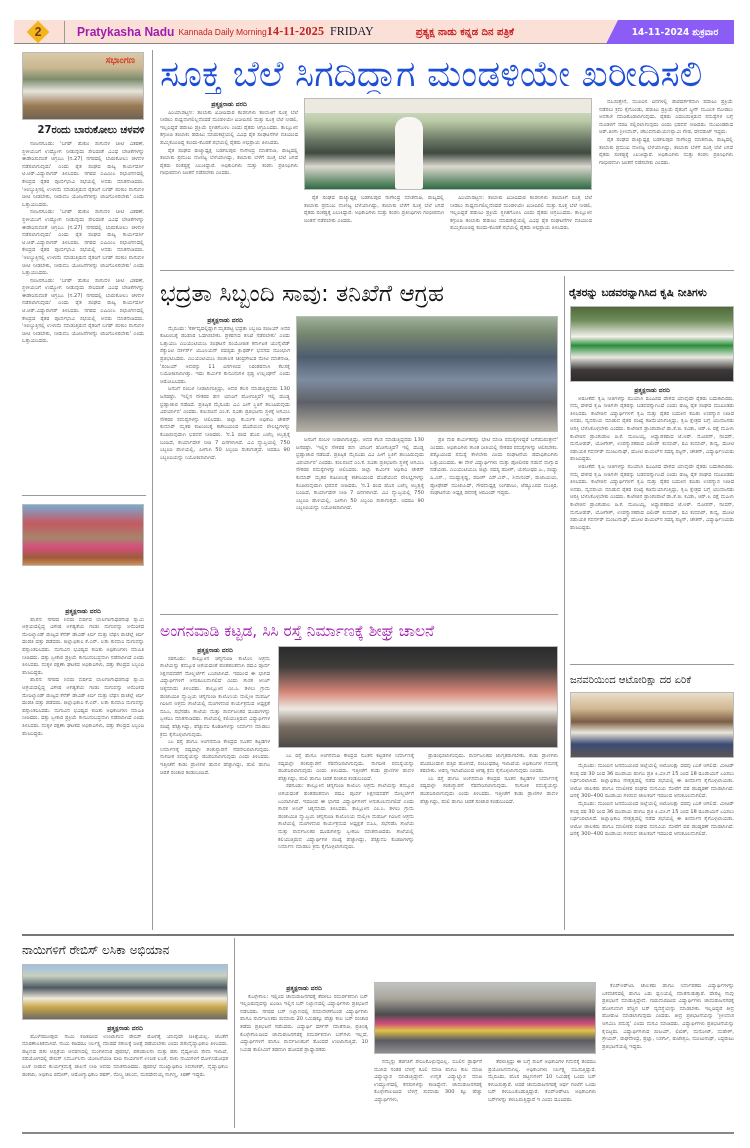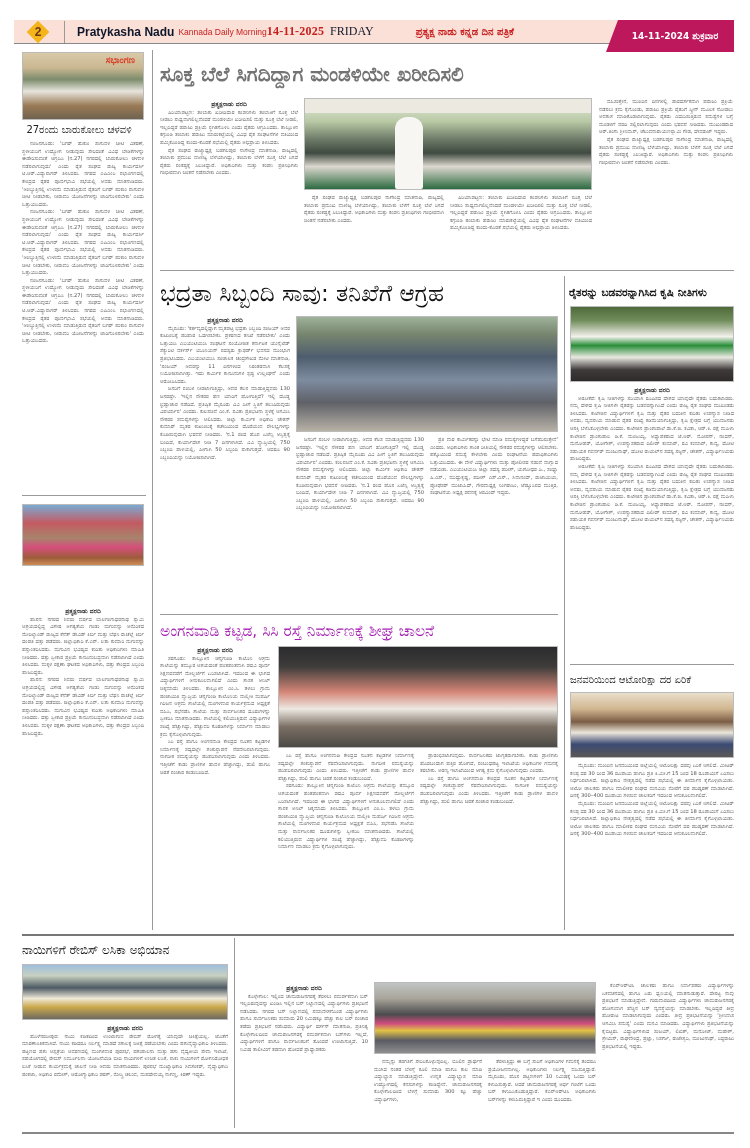--- a/index.html
+++ b/index.html
@@ -7,26 +7,26 @@
   body { font-family: "DejaVu Sans", sans-serif; color: #222; position: relative; }
 
   .page { position: absolute; left: 14px; top: 20px; width: 720px; height: 1115px; }
 
   
   .masthead { position: absolute; left: 0; top: 0; width: 720px; height: 24px; background: #fbe0d8; border-bottom: 1px solid #888; display: flex; align-items: center; }
   .page-no { width: 22px; height: 18px; margin-left: 14px; position: relative; }
   .page-no .diamond { position: absolute; left: 2px; top: 1px; width: 16px; height: 16px; background: #f4b41a; transform: rotate(45deg); }
   .page-no span { position: absolute; left: 0; top: 0; width: 20px; height: 18px; text-align: center; font: bold 12px "Liberation Sans", sans-serif; color: #6a3a1a; line-height: 18px; }
   .mh-divider { width: 1px; height: 22px; background: #999; margin: 0 12px 0 14px; }
-  .mh-name { font: bold 12px "Liberation Sans", sans-serif; color: #0f172a; }
+  .mh-name { font: bold 12px "Liberation Sans", sans-serif; color: #a21caf; }
   .mh-sub { font: 8.5px "Liberation Sans", sans-serif; color: #c8201f; margin-left: 4px; }
   .mh-date { font: bold 12px "Liberation Serif", serif; color: #c8201f; letter-spacing: 0.2px; }
   .mh-day { font: 12px "Liberation Serif", serif; color: #0f172a; margin-left: 6px; }
   .mh-kn { font: bold 10px "DejaVu Sans", sans-serif; color: #c8201f; margin-left: 42px; }
-  .mh-redbox { position: absolute; right: 0; top: 0; height: 32px; width: 128px; background: #be185d; clip-path: polygon(12px 0, 100% 0, 100% 100%, 0 100%); display: flex; align-items: center; justify-content: center; padding-left: 10px; }
+  .mh-redbox { position: absolute; right: 0; top: 0; height: 24px; width: 128px; background: #8b5cf6; clip-path: polygon(12px 0, 100% 0, 100% 100%, 0 100%); display: flex; align-items: center; justify-content: center; padding-left: 10px; }
   .mh-redbox span { font: bold 9px "DejaVu Sans", sans-serif; color: #fff; }
 
   
   .photo { position: absolute; overflow: hidden; border: 1px solid #bbb; }
   .text-col { position: absolute; overflow: hidden; font-size: 5.2px; line-height: 7.6px; color: #555; text-align: justify; }
   .text-col p { text-indent: 8px; }
   .byline { font-size: 6px; font-weight: bold; color: #333; text-align: center; display: block; margin: 2px 0 1px; }
   .hrule { position: absolute; height: 1px; background: #999; }
   .vrule { position: absolute; width: 1px; background: #999; }
   .headline { position: absolute; white-space: nowrap; overflow: hidden; font-family: "DejaVu Sans", sans-serif; }
@@ -63,38 +63,38 @@
     <span class="mh-day">FRIDAY</span>
     <span class="mh-kn">ಪ್ರತ್ಯಕ್ಷ ನಾಡು ಕನ್ನಡ ದಿನ ಪತ್ರಿಕೆ</span>
     <div class="mh-redbox">
       <span>14-11-2024 ಶುಕ್ರವಾರ</span>
     </div>
   </div>
 
   <div class="photo ph-sabhangana" style="left:8px; top:32px; width:122px; height:68px;">
     <span class="tag">ಸಭಾಂಗಣ</span>
   </div>
-  <div class="caption-hl" style="left:2px; top:104px; width:126px; font-size:10px; font-weight:normal;">27ರಂದು ಬಾರುಕೋಲು ಚಳವಳಿ</div>
+  <div class="caption-hl" style="left:14px; top:104px; width:126px; font-size:10px; font-weight:bold;">27ರಂದು ಬಾರುಕೋಲು ಚಳವಳಿ</div>
   <div class="text-col" style="left:8px; top:120px; width:122px; height:350px;">
     <p>ನಂಜನಗೂಡು: 'ಬಗರ್ ಹುಕುಂ ಸಾಗುವಳಿ ಚೀಟಿ ವಿತರಣೆ, ಸ್ಥಳೀಯರಿಗೆ ಉದ್ಯೋಗ ನೀಡುವುದು ಸೇರಿದಂತೆ ವಿವಿಧ ಬೇಡಿಕೆಗಳನ್ನು ಈಡೇರಿಸುವಂತೆ ಆಗ್ರಹಿಸಿ (ನ.27) ನಗರದಲ್ಲಿ ಬಾರುಕೋಲು ಚಳವಳಿ ನಡೆಸಲಾಗುವುದು' ಎಂದು ರೈತ ಸಂಘದ ರಾಜ್ಯ ಕಾರ್ಯದರ್ಶಿ ಟಿ.ಆರ್.ವಿದ್ಯಾಸಾಗರ್ ತಿಳಿಸಿದರು. ನಗರದ ಎಪಿಎಂಸಿ ಸಭಾಂಗಣದಲ್ಲಿ ಕೇಂದ್ರದ ರೈತರ ಪೂರ್ವಭಾವಿ ಸಭೆಯಲ್ಲಿ ಅವರು ಮಾತನಾಡಿದರು. 'ಅಂಬ್ಯುತ್ತಿನಲ್ಲಿ ಉಳುಮೆ ಮಾಡುತ್ತಿರುವ ರೈತರಿಗೆ ಬಗರ್ ಹುಕುಂ ಸಾಗುವಳಿ ಚೀಟಿ ನೀಡಬೇಕು, ನೀರಾವರಿ ಯೋಜನೆಗಳನ್ನು ಜಾರಿಗೊಳಿಸಬೇಕು' ಎಂದು ಒತ್ತಾಯಿಸಿದರು.</p>
     <p>ನಂಜನಗೂಡು: 'ಬಗರ್ ಹುಕುಂ ಸಾಗುವಳಿ ಚೀಟಿ ವಿತರಣೆ, ಸ್ಥಳೀಯರಿಗೆ ಉದ್ಯೋಗ ನೀಡುವುದು ಸೇರಿದಂತೆ ವಿವಿಧ ಬೇಡಿಕೆಗಳನ್ನು ಈಡೇರಿಸುವಂತೆ ಆಗ್ರಹಿಸಿ (ನ.27) ನಗರದಲ್ಲಿ ಬಾರುಕೋಲು ಚಳವಳಿ ನಡೆಸಲಾಗುವುದು' ಎಂದು ರೈತ ಸಂಘದ ರಾಜ್ಯ ಕಾರ್ಯದರ್ಶಿ ಟಿ.ಆರ್.ವಿದ್ಯಾಸಾಗರ್ ತಿಳಿಸಿದರು. ನಗರದ ಎಪಿಎಂಸಿ ಸಭಾಂಗಣದಲ್ಲಿ ಕೇಂದ್ರದ ರೈತರ ಪೂರ್ವಭಾವಿ ಸಭೆಯಲ್ಲಿ ಅವರು ಮಾತನಾಡಿದರು. 'ಅಂಬ್ಯುತ್ತಿನಲ್ಲಿ ಉಳುಮೆ ಮಾಡುತ್ತಿರುವ ರೈತರಿಗೆ ಬಗರ್ ಹುಕುಂ ಸಾಗುವಳಿ ಚೀಟಿ ನೀಡಬೇಕು, ನೀರಾವರಿ ಯೋಜನೆಗಳನ್ನು ಜಾರಿಗೊಳಿಸಬೇಕು' ಎಂದು ಒತ್ತಾಯಿಸಿದರು.</p>
     <p>ನಂಜನಗೂಡು: 'ಬಗರ್ ಹುಕುಂ ಸಾಗುವಳಿ ಚೀಟಿ ವಿತರಣೆ, ಸ್ಥಳೀಯರಿಗೆ ಉದ್ಯೋಗ ನೀಡುವುದು ಸೇರಿದಂತೆ ವಿವಿಧ ಬೇಡಿಕೆಗಳನ್ನು ಈಡೇರಿಸುವಂತೆ ಆಗ್ರಹಿಸಿ (ನ.27) ನಗರದಲ್ಲಿ ಬಾರುಕೋಲು ಚಳವಳಿ ನಡೆಸಲಾಗುವುದು' ಎಂದು ರೈತ ಸಂಘದ ರಾಜ್ಯ ಕಾರ್ಯದರ್ಶಿ ಟಿ.ಆರ್.ವಿದ್ಯಾಸಾಗರ್ ತಿಳಿಸಿದರು. ನಗರದ ಎಪಿಎಂಸಿ ಸಭಾಂಗಣದಲ್ಲಿ ಕೇಂದ್ರದ ರೈತರ ಪೂರ್ವಭಾವಿ ಸಭೆಯಲ್ಲಿ ಅವರು ಮಾತನಾಡಿದರು. 'ಅಂಬ್ಯುತ್ತಿನಲ್ಲಿ ಉಳುಮೆ ಮಾಡುತ್ತಿರುವ ರೈತರಿಗೆ ಬಗರ್ ಹುಕುಂ ಸಾಗುವಳಿ ಚೀಟಿ ನೀಡಬೇಕು, ನೀರಾವರಿ ಯೋಜನೆಗಳನ್ನು ಜಾರಿಗೊಳಿಸಬೇಕು' ಎಂದು ಒತ್ತಾಯಿಸಿದರು.</p>
   </div>
   <div class="hrule" style="left:8px; top:475px; width:124px;"></div>
 
   <div class="photo ph-couple" style="left:8px; top:484px; width:122px; height:62px;"></div>
   <div class="text-col" style="left:8px; top:585px; width:122px; height:325px;">
     <span class="byline">ಪ್ರತ್ಯಕ್ಷನಾಡು ವರದಿ</span>
     <p>ಹಾಸನ: ನಗರದ ಶಿವರು ವರ್ಷದ ಬಾಲಗಂಗಾಧರನಾಥ ಸ್ವಾಮಿ ಆಶ್ರಯದಲ್ಲಿದ್ದ ವಿಶೇಷ ಅಗತ್ಯತೆಯ ಗಂಡು ಮಗುವನ್ನು ಅಮೆರಿಕದ ಮೇರಿಲ್ಯಾಂಡ್ ರಾಜ್ಯದ ಕೆನೆತ್ ಡೇವಿಡ್ ಕಿರ್ಬಿ ಮತ್ತು ಬೆಥನಿ ರಾಚೆಲ್ಲೆ ಕಿರ್ಬಿ ದಂಪತಿ ದತ್ತು ಪಡೆದರು. ಜಿಲ್ಲಾಧಿಕಾರಿ ಕೆ.ಎಸ್. ಲತಾ ಕುಮಾರಿ ಮಗುವನ್ನು ಹಸ್ತಾಂತರಿಸಿದರು. ಮಗುವಿನ ಭವಿಷ್ಯದ ಕುರಿತು ಅಧಿಕಾರಿಗಳು ಮಾಹಿತಿ ನೀಡಿದರು. ದತ್ತು ಸ್ವೀಕಾರ ಪ್ರಕ್ರಿಯೆ ಕಾನೂನುಬದ್ಧವಾಗಿ ನಡೆಸಲಾಗಿದೆ ಎಂದು ತಿಳಿಸಿದರು. ಮಕ್ಕಳ ರಕ್ಷಣಾ ಘಟಕದ ಅಧಿಕಾರಿಗಳು, ದತ್ತು ಕೇಂದ್ರದ ಸಿಬ್ಬಂದಿ ಹಾಜರಿದ್ದರು.</p>
     <p>ಹಾಸನ: ನಗರದ ಶಿವರು ವರ್ಷದ ಬಾಲಗಂಗಾಧರನಾಥ ಸ್ವಾಮಿ ಆಶ್ರಯದಲ್ಲಿದ್ದ ವಿಶೇಷ ಅಗತ್ಯತೆಯ ಗಂಡು ಮಗುವನ್ನು ಅಮೆರಿಕದ ಮೇರಿಲ್ಯಾಂಡ್ ರಾಜ್ಯದ ಕೆನೆತ್ ಡೇವಿಡ್ ಕಿರ್ಬಿ ಮತ್ತು ಬೆಥನಿ ರಾಚೆಲ್ಲೆ ಕಿರ್ಬಿ ದಂಪತಿ ದತ್ತು ಪಡೆದರು. ಜಿಲ್ಲಾಧಿಕಾರಿ ಕೆ.ಎಸ್. ಲತಾ ಕುಮಾರಿ ಮಗುವನ್ನು ಹಸ್ತಾಂತರಿಸಿದರು. ಮಗುವಿನ ಭವಿಷ್ಯದ ಕುರಿತು ಅಧಿಕಾರಿಗಳು ಮಾಹಿತಿ ನೀಡಿದರು. ದತ್ತು ಸ್ವೀಕಾರ ಪ್ರಕ್ರಿಯೆ ಕಾನೂನುಬದ್ಧವಾಗಿ ನಡೆಸಲಾಗಿದೆ ಎಂದು ತಿಳಿಸಿದರು. ಮಕ್ಕಳ ರಕ್ಷಣಾ ಘಟಕದ ಅಧಿಕಾರಿಗಳು, ದತ್ತು ಕೇಂದ್ರದ ಸಿಬ್ಬಂದಿ ಹಾಜರಿದ್ದರು.</p>
   </div>
 
   <div class="vrule" style="left:138px; top:30px; height:880px;"></div>
 
-  <div class="headline" style="left:146px; top:34px; width:574px; font-size:20px; line-height:40px; font-weight:bold; color:#737373;">ಸೂಕ್ತ ಬೆಲೆ ಸಿಗದಿದ್ದಾಗ ಮಂಡಳಿಯೇ ಖರೀದಿಸಲಿ</div>
+  <div class="headline" style="left:146px; top:34px; width:574px; font-size:36px; line-height:40px; font-weight:normal; color:#1d4ed8;">ಸೂಕ್ತ ಬೆಲೆ ಸಿಗದಿದ್ದಾಗ ಮಂಡಳಿಯೇ ಖರೀದಿಸಲಿ</div>
   <div class="text-col" style="left:146px; top:78px; width:138px; height:166px;">
     <span class="byline">ಪ್ರತ್ಯಕ್ಷನಾಡು ವರದಿ</span>
     <p>ಪಿರಿಯಾಪಟ್ಟಣ: ತಂಬಾಕು ಖರೀದಿದಾರ ಕಂಪನಿಗಳು ತಂಬಾಕಿಗೆ ಸೂಕ್ತ ಬೆಲೆ ನೀಡಲು ಸಾಧ್ಯವಾಗಲಿಲ್ಲವೆಂದರೆ ಮಂಡಳಿಯೇ ಖರೀದಿಸಲಿ ಮತ್ತು ಸೂಕ್ತ ಬೆಲೆ ನೀಡಲಿ, ಇಲ್ಲದಿದ್ದರೆ ಹರಾಜು ಪ್ರಕ್ರಿಯೆ ಸ್ಥಗಿತಗೊಳಿಸಿ ಎಂದು ರೈತರು ಆಗ್ರಹಿಸಿದರು. ತಾಲ್ಲೂಕಿನ ಕಗ್ಗುಂಡಿ ತಂಬಾಕು ಹರಾಜು ಮಾರುಕಟ್ಟೆಯಲ್ಲಿ ವಿವಿಧ ರೈತ ಸಂಘಟನೆಗಳ ವತಿಯಿಂದ ಹಮ್ಮಿಕೊಂಡಿದ್ದ ಕುಂದು-ಕೊರತೆ ಸಭೆಯಲ್ಲಿ ರೈತರು ಅಭಿಪ್ರಾಯ ತಿಳಿಸಿದರು.</p>
     <p>ರೈತ ಸಂಘದ ರಾಜ್ಯಾಧ್ಯಕ್ಷ ಬಡಗಲಪುರ ನಾಗೇಂದ್ರ ಮಾತನಾಡಿ, ರಾಜ್ಯದಲ್ಲಿ ತಂಬಾಕು ಪ್ರಮುಖ ವಾಣಿಜ್ಯ ಬೆಳೆಯಾಗಿದ್ದು, ತಂಬಾಕು ಬೆಳೆಗೆ ಸೂಕ್ತ ಬೆಲೆ ಸಿಗದೆ ರೈತರು ಸಂಕಷ್ಟಕ್ಕೆ ಸಿಲುಕಿದ್ದಾರೆ. ಅಧಿಕಾರಿಗಳು ಮತ್ತು ಕಂಪನಿ ಪ್ರತಿನಿಧಿಗಳು ಗಂಭೀರವಾಗಿ ಚಿಂತನೆ ನಡೆಸಬೇಕು ಎಂದರು.</p>
   </div>
   <div class="photo ph-main1" style="left:290px; top:78px; width:288px; height:92px;">
     <div class="tent"></div>
     <div class="person"></div>
   </div>
   <div class="text-col" style="left:290px; top:174px; width:140px; height:70px;">

